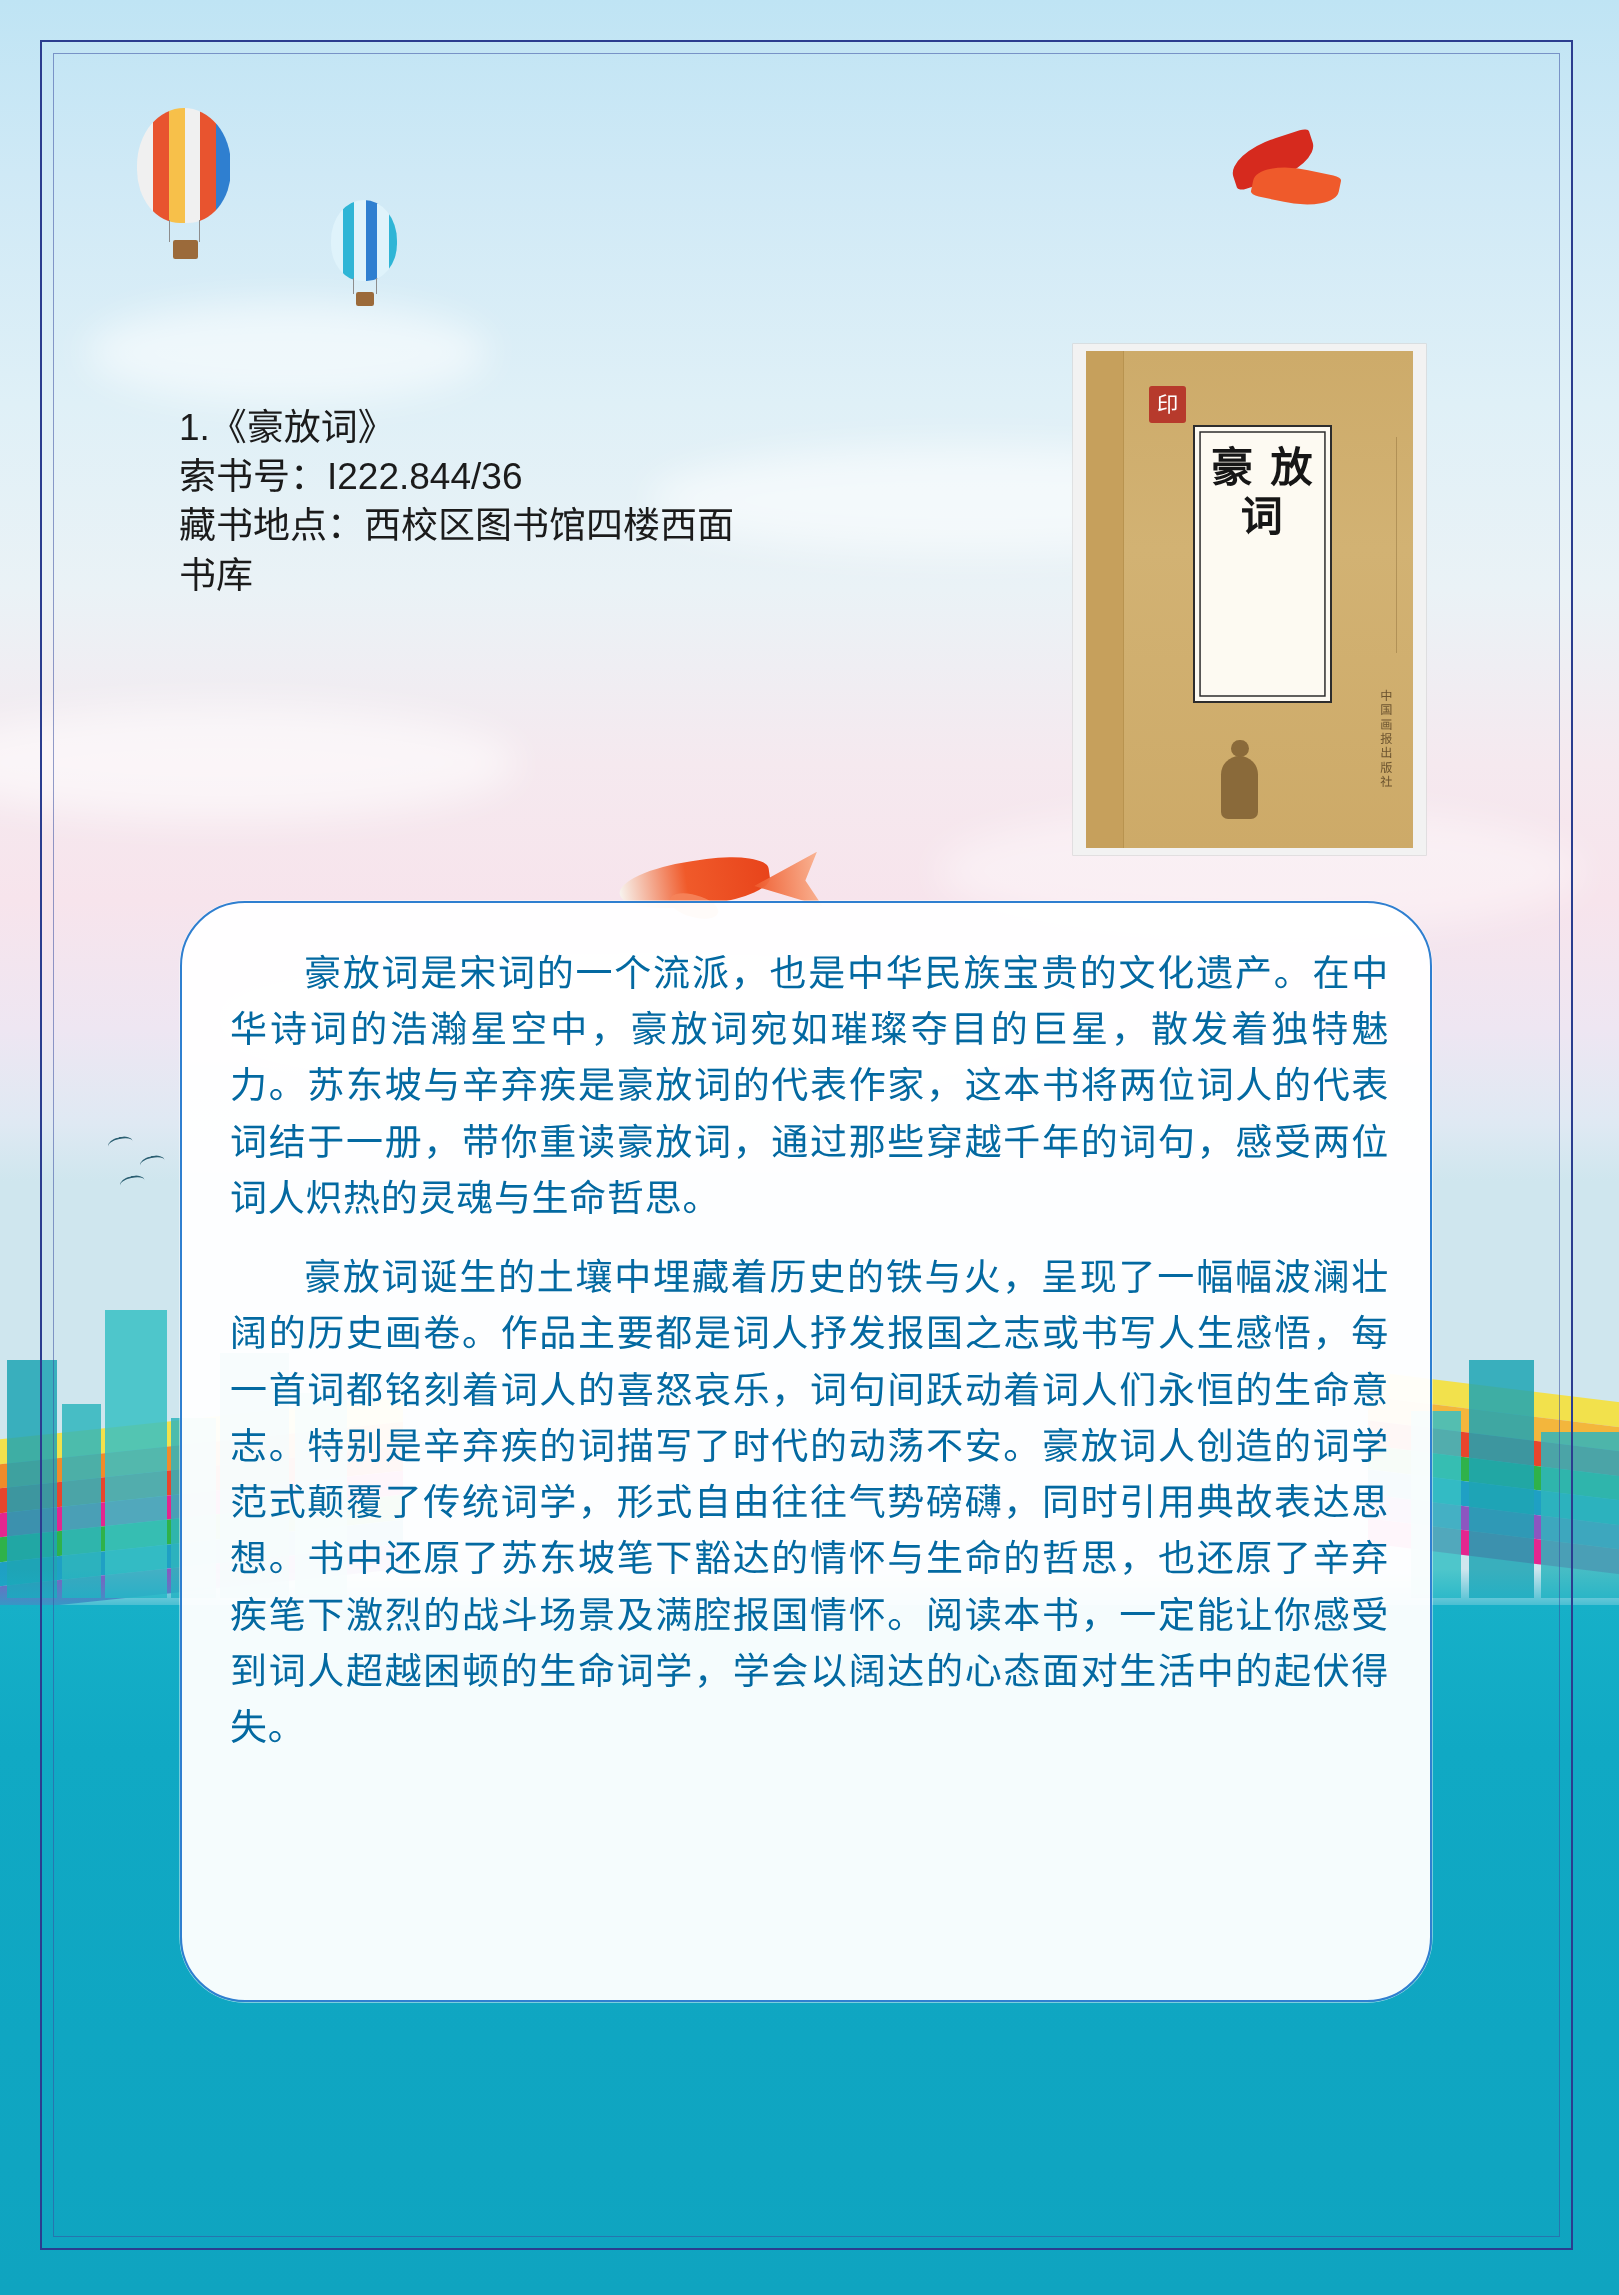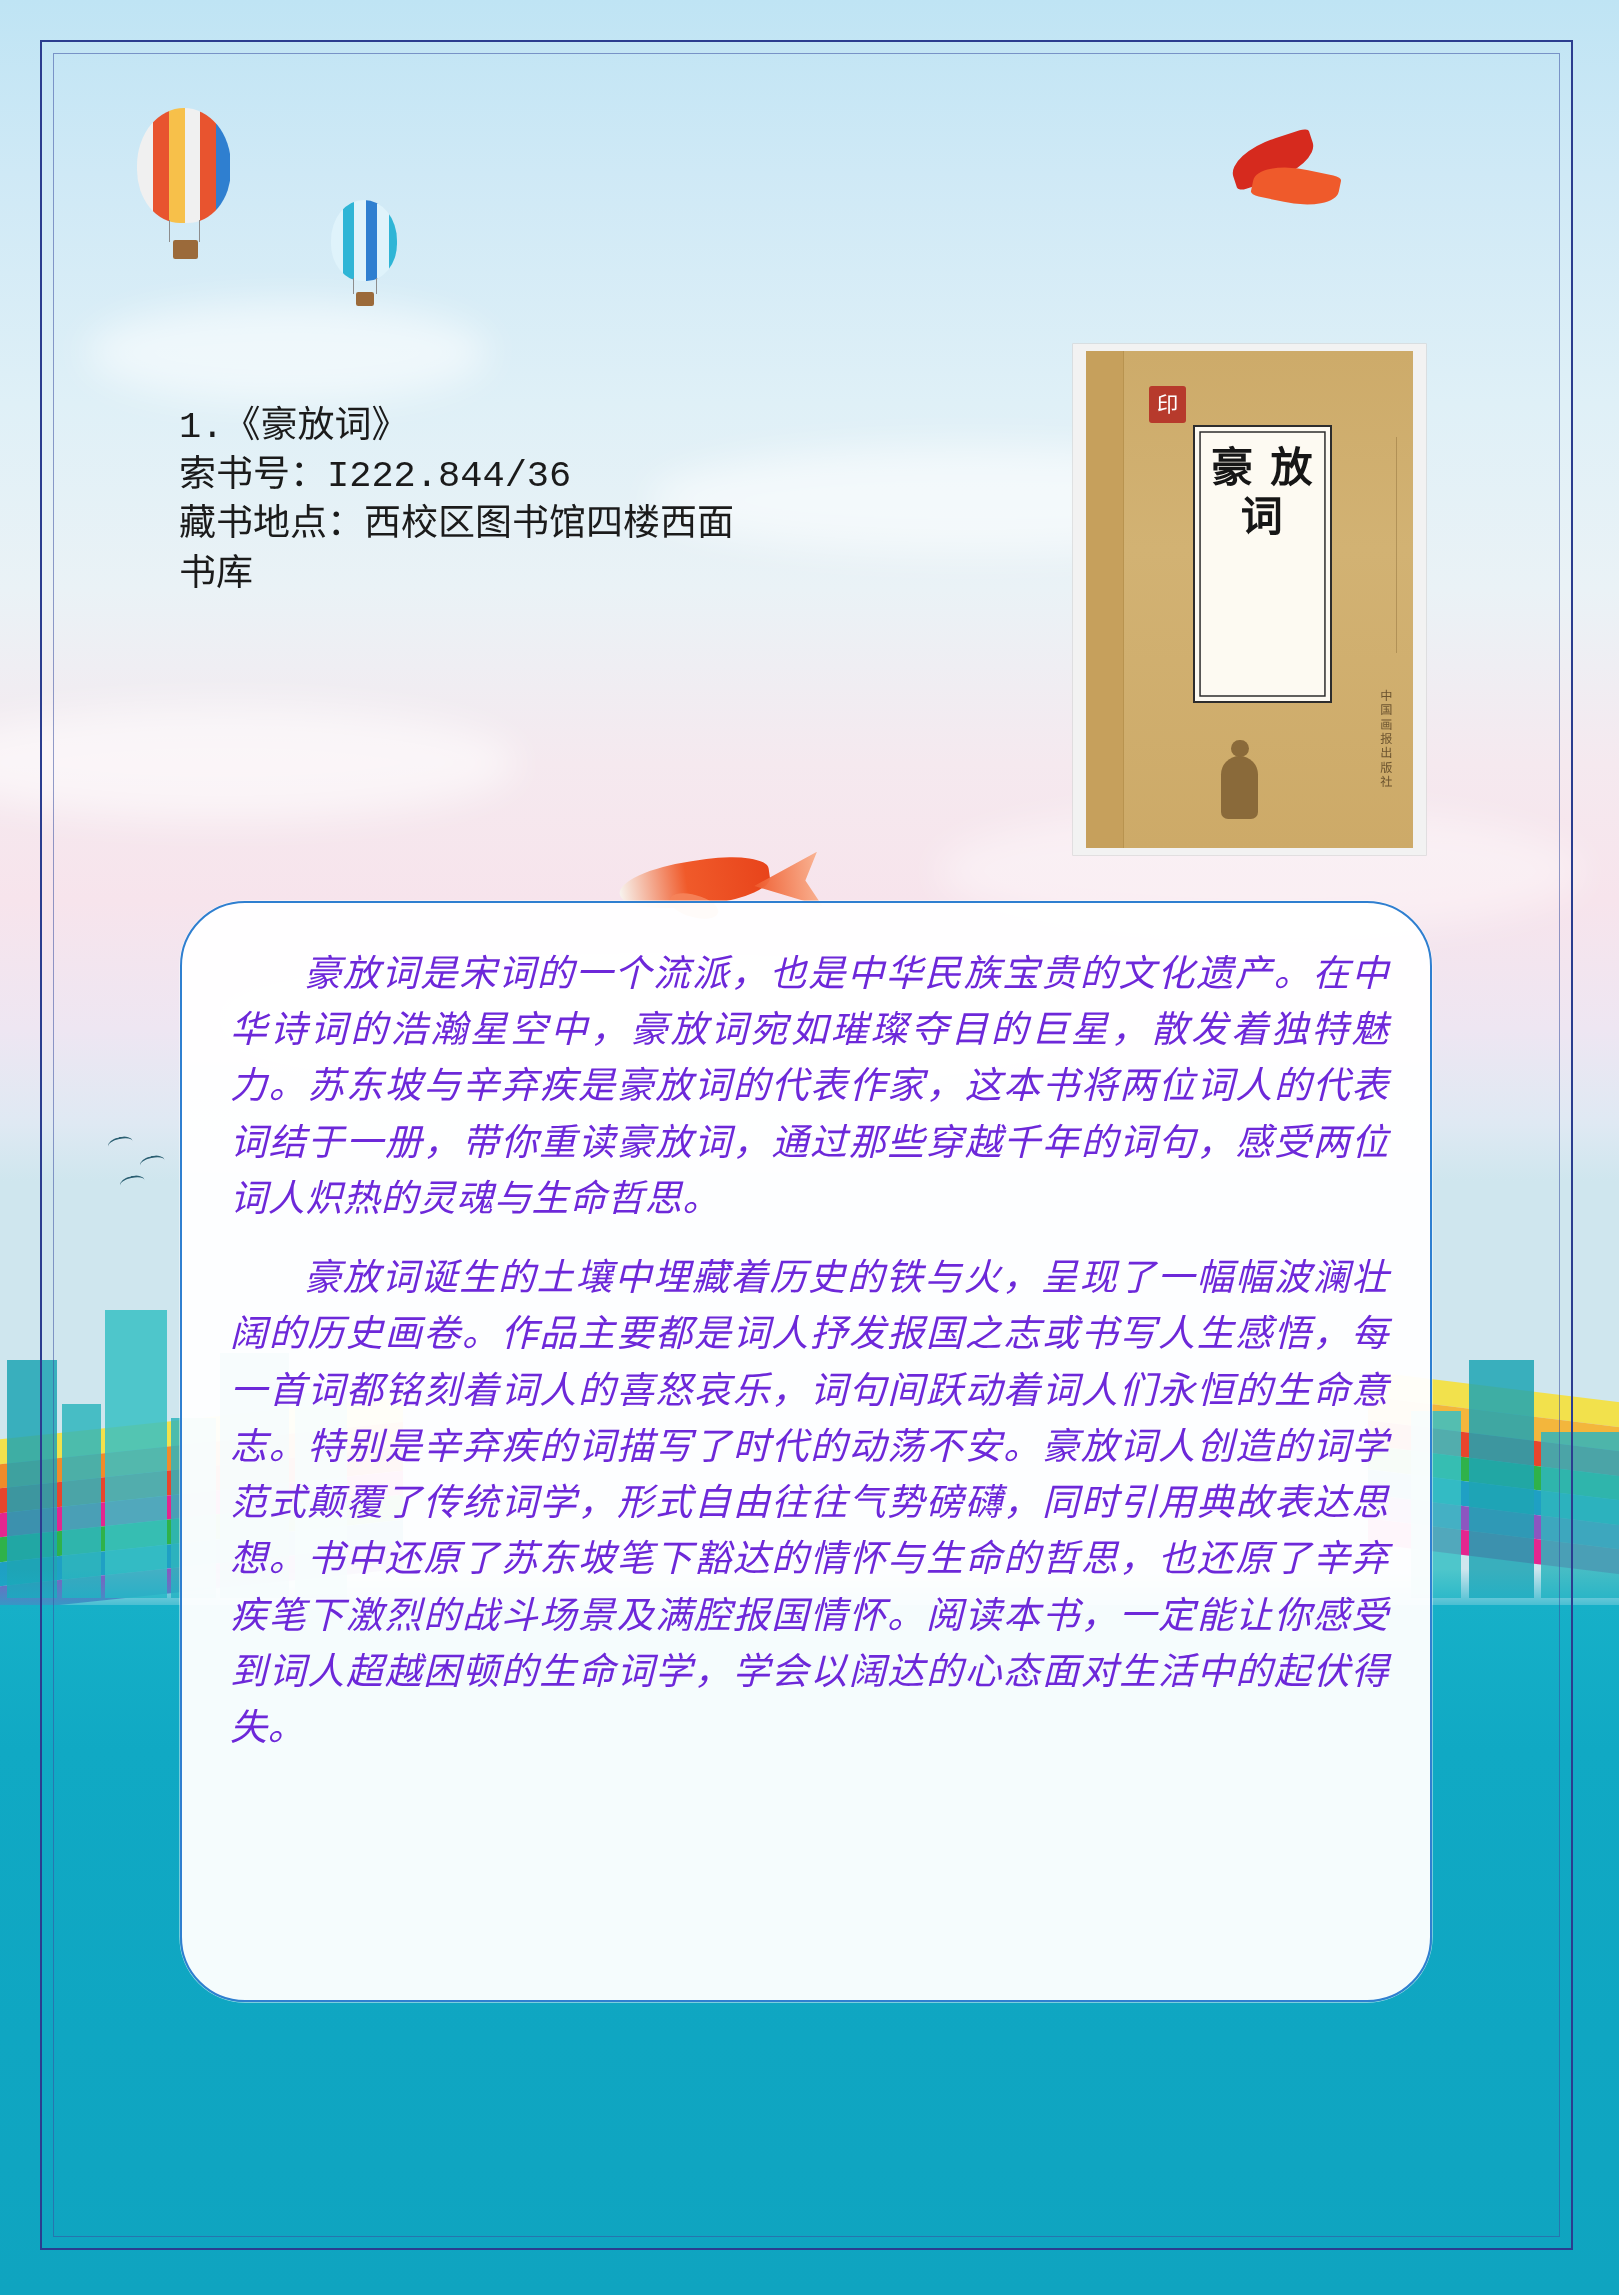--- a/index.html
+++ b/index.html
@@ -132,21 +132,21 @@
     font-weight: 700;
     text-shadow: 1.4px 1.4px 2.2px rgba(255,255,255,0.8);
   }
 
   
   .book-info {
     position: absolute;
     left: 179px;
     top: 403px;
     width: 792px;
-    font-family: Liberation Mono, monospace;
+    font-family: Liberation Sans, sans-serif;
     font-size: 37px;
     line-height: 1.33;
     color: #1b1b1b;
   }
   .book-info div { white-space: pre-wrap; }
 
   
   .cover-wrap {
     position: absolute;
     left: 1073px;
@@ -354,26 +354,25 @@
   .card-body {
     position: absolute;
     left: 48px;
     top: 43px;
     width: 1159px;
   }
   .para {
     font-family: "DejaVu Serif", serif;
     font-size: 37px;
     line-height: 1.52;
-    color: #6d28d9;
+    color: #0369a1;
     text-indent: 2em;
     text-align: justify;
     margin: 0 0 23px 0;
     letter-spacing: 0.7px;
-    font-style: italic;
   }
 </style>
 </head>
 <body>
 
 <div class="poster">
 
   <div class="bg-sky"></div>
 
   <div class="cloud" style="left:86px; top:302px; width:403px; height:101px;"></div>

